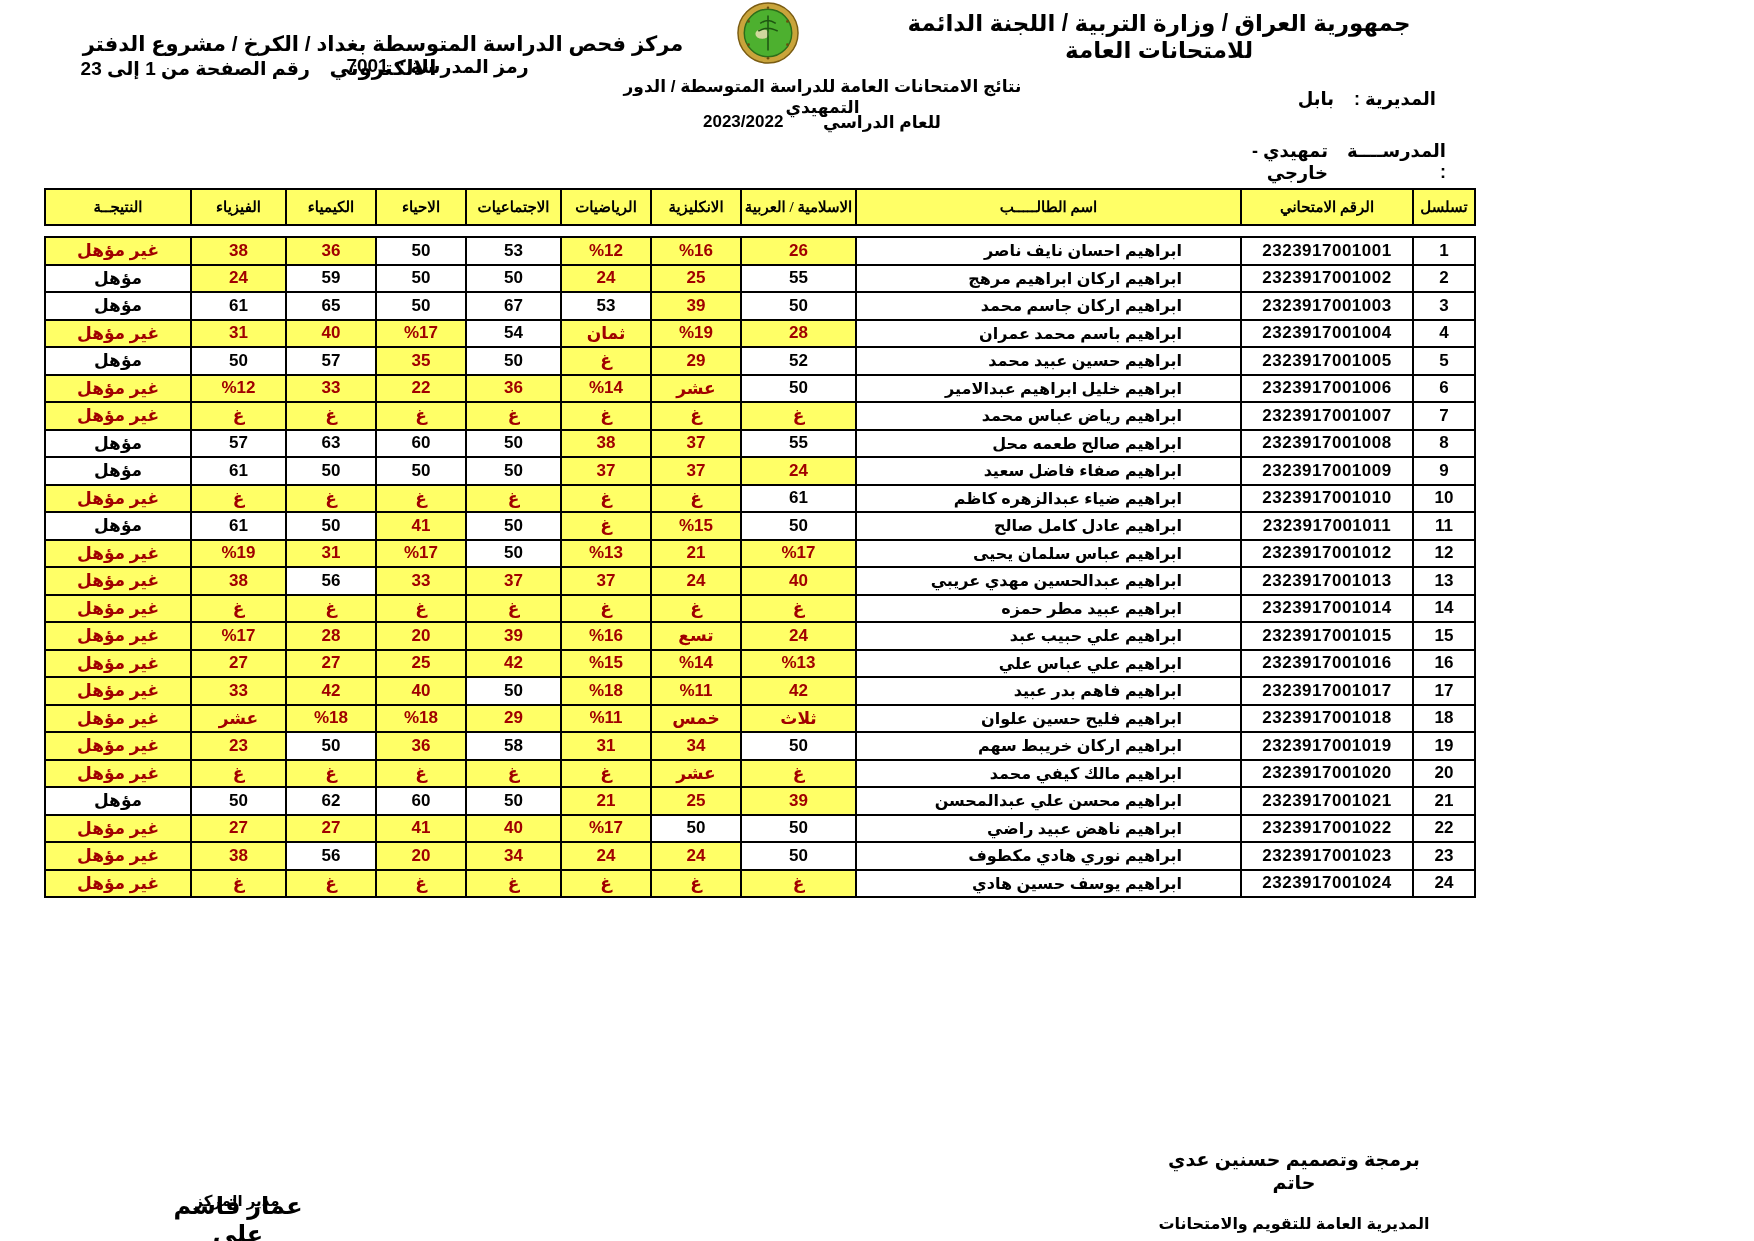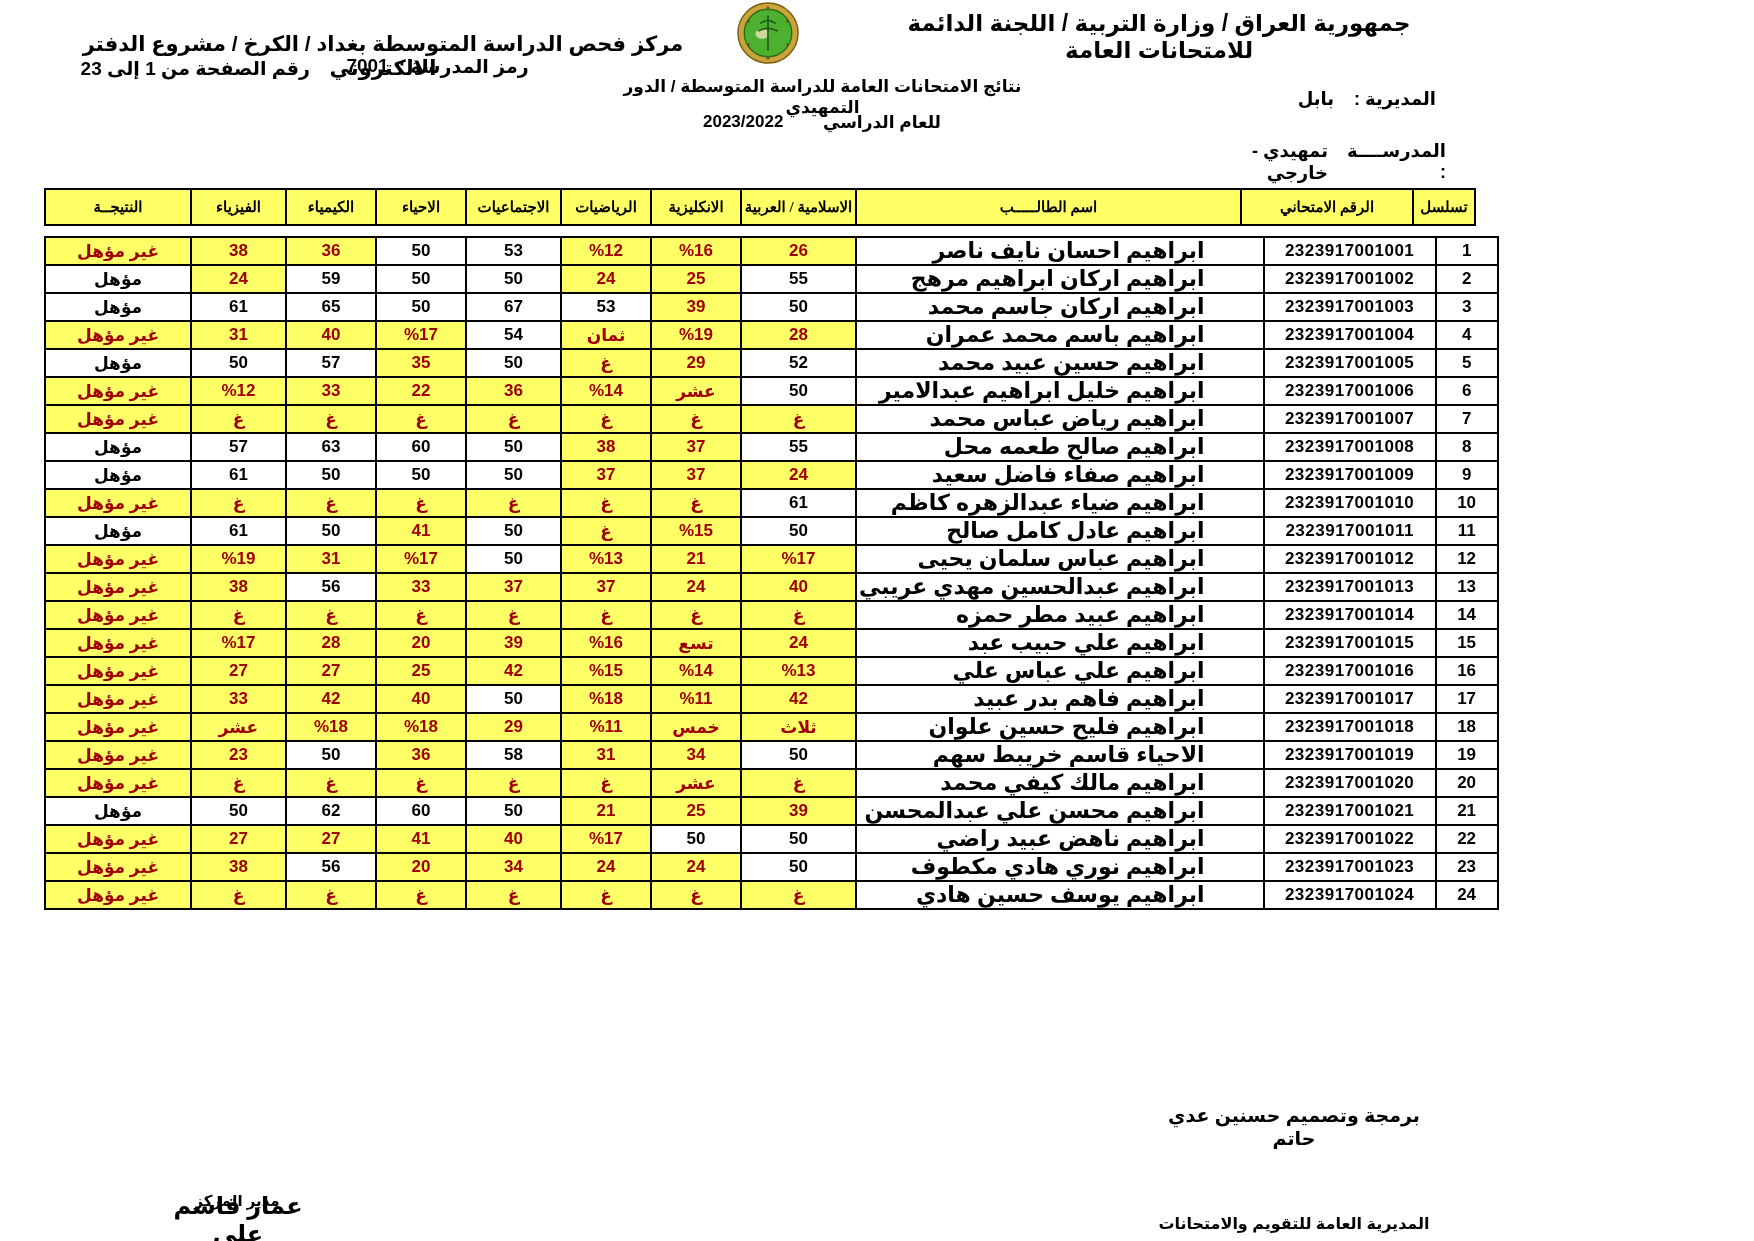--- a/index.html
+++ b/index.html
@@ -30,26 +30,26 @@
   
   table.grid{border-collapse:collapse;table-layout:fixed;position:absolute;left:44px;}
   table.grid td,table.grid th{
     border:2px solid #000;padding:0 2px;text-align:center;vertical-align:middle;
     font-weight:bold;overflow:hidden;white-space:nowrap;
   }
   #headTable{top:188px;}
   #headTable th{background:var(--hl);height:36px;font-size:15px;font-family:Liberation Serif, serif;}
   #dataTable{top:236px;}
   #dataTable td{height:27.5px;font-size:17px;}
-  #dataTable td.name{text-align:right;padding-right:58px;font-size:22px;}
+  #dataTable td.name{text-align:right;padding-right:58px;font-size:16px;}
   #dataTable td.f{background:var(--hl);color:var(--fail);}
   #dataTable td.exam{font-size:17px;letter-spacing:.5px;}
 
   
-  .footer-right-1{top:1104px;right:330px;width:260px;text-align:center;font-size:19px;font-weight:bold;}
+  .footer-right-1{top:1148px;right:330px;width:260px;text-align:center;font-size:19px;font-weight:bold;}
   .footer-right-2{top:1194px;right:300px;width:320px;text-align:center;font-size:16px;font-weight:bold;margin-top:20px;}
   .footer-left-1{top:1192px;left:158px;width:160px;text-align:center;font-size:24px;font-weight:bold;}
   .footer-left-2{top:1192px;left:172px;width:130px;text-align:center;font-size:15px;font-weight:bold;}
 </style>
 </head>
 <body>
 
 <div class="abs title-right">جمهورية العراق / وزارة التربية / اللجنة الدائمة للامتحانات العامة</div>
 
 <div class="abs logo">
@@ -371,21 +371,21 @@
         <td class="f">%11</td>
         <td class="f">29</td>
         <td class="f">%18</td>
         <td class="f">%18</td>
         <td class="f">عشر</td>
         <td class="f">غير مؤهل</td>
       </tr>
       <tr>
         <td>19</td>
         <td class="exam">2323917001019</td>
-        <td class="name">الاحياء قاسم خريبط سهم</td>
+        <td class="name">ابراهيم اركان خريبط سهم</td>
         <td>50</td>
         <td class="f">34</td>
         <td class="f">31</td>
         <td>58</td>
         <td class="f">36</td>
         <td>50</td>
         <td class="f">23</td>
         <td class="f">غير مؤهل</td>
       </tr>
       <tr>

